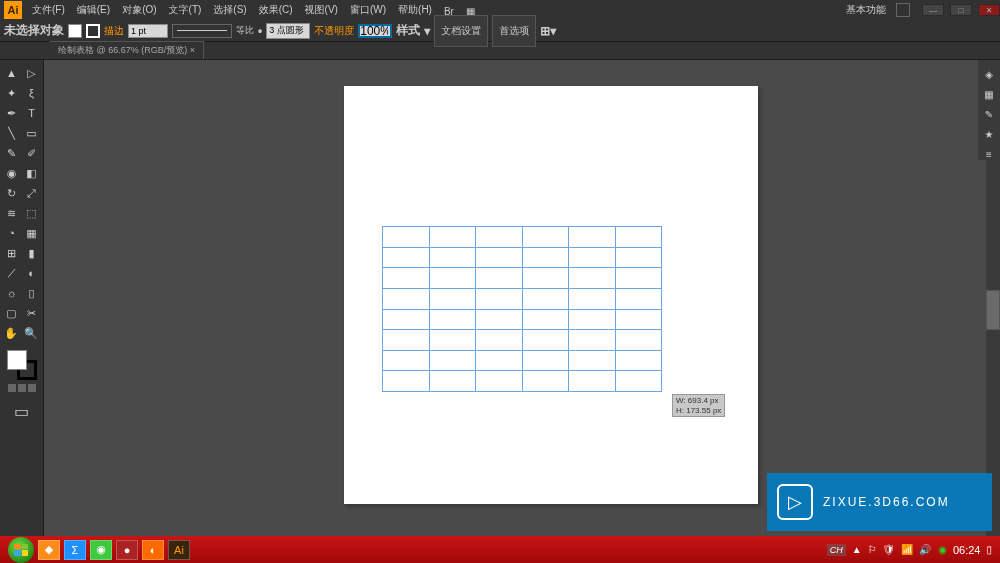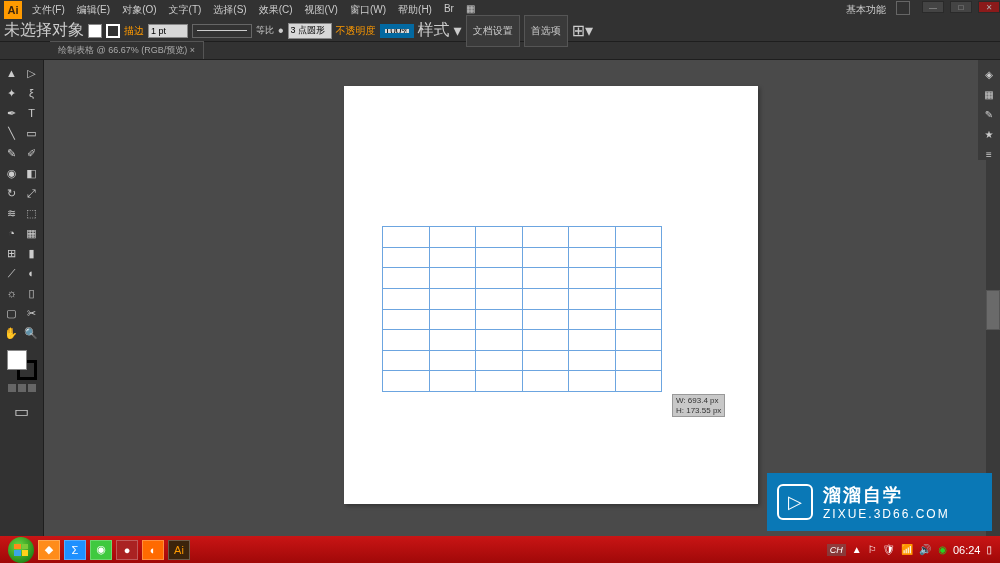--- a/index.html
+++ b/index.html
@@ -2,40 +2,40 @@
 <html><head>
 <meta charset="utf-8">
 <style>
 * { margin: 0; padding: 0; box-sizing: border-box; font-family: "Microsoft YaHei", sans-serif; }
 body { width: 1000px; height: 563px; background: #4a4a4a; overflow: hidden; position: relative; }
 
 
 .titlebar { height: 20px; background: #323232; display: flex; align-items: center; justify-content: space-between; }
 .titlebar-left { display: flex; align-items: center; }
 .ai-logo { width: 18px; height: 18px; background: #ff9a00; color: #3c240c; font-weight: bold; font-size: 11px; display: flex; align-items: center; justify-content: center; margin: 0 4px; }
-.menubar { display: flex; }
+.menubar { display: flex; align-items: flex-end; }
 .menu-item { color: #ccc; font-size: 10px; padding: 3px 6px; cursor: default; }
-.title-right { display: flex; align-items: flex-start; gap: 4px; }
+.title-right { display: flex; align-items: center; gap: 4px; }
 .layout-menu { color: #ccc; font-size: 10px; padding: 2px 6px; }
 .search-box { width: 14px; height: 14px; border: 1px solid #666; margin-right: 6px; }
 .win-ctrl { width: 22px; height: 12px; background: #444; margin-left: 2px; border: 1px solid #2a2a2a; display: flex; align-items: center; justify-content: center; color: #aaa; font-size: 8px; }
 .win-close { background: #8b1a1a; }
 
 
 .controlbar { height: 22px; background: #323232; border-bottom: 1px solid #1e1e1e; display: flex; align-items: center; padding: 0 4px; gap: 4px; }
-.ctrl-label { color: #ccc; font-size: 16px; }
+.ctrl-label { color: #ccc; font-size: 12px; font-weight: bold; }
 .fill-sw { width: 14px; height: 14px; background: #fff; border: 1px solid #888; }
 .stroke-sw { width: 14px; height: 14px; background: #323232; border: 2px solid #fff; border-style: double; }
 .orange-hl { color: #ff9a00; font-size: 10px; }
 .num-input { width: 40px; height: 14px; background: #d8d8d8; border: 1px solid #888; font-size: 9px; padding: 0 2px; }
 .stroke-preview { width: 60px; height: 14px; background: #323232; border: 1px solid #666; display: flex; align-items: center; justify-content: center; }
 .stroke-line { width: 50px; height: 1px; background: #ccc; }
 .stroke-style { color: #ccc; font-size: 9px; }
 .brush-in { width: 44px; height: 16px; background: #d8d8d8; border: 1px solid #888; font-size: 9px; padding-left: 2px; }
-.opacity-in { width: 34px; height: 14px; background: #d8d8d8; border: 5px solid #0369a1; font-size: 10px; text-align: right; padding-right: 2px; }
+.opacity-in { width: 34px; height: 14px; background: #d8d8d8; border: 2px solid #0369a1; font-size: 12px; text-align: right; padding-right: 2px; }
 .ctrl-btn { color: #ccc; font-size: 10px; padding: 8px 6px; background: #3a3a3a; border: 1px solid #555; }
 
 
 .tabbar { height: 18px; background: #323232; border-bottom: 1px solid #1e1e1e; display: flex; align-items: flex-end; padding-left: 50px; }
 .doctab { background: #323232; color: #aaa; font-size: 9px; padding: 2px 8px; border-top: 1px solid #555; border-right: 1px solid #555; }
 
 
 .main { display: flex; height: 480px; }
 .toolpanel { width: 44px; background: #323232; border-right: 1px solid #1e1e1e; display: flex; flex-direction: column; align-items: center; padding-top: 4px; }
 .toolrow { display: flex; gap: 2px; margin-bottom: 2px; }
@@ -306,21 +306,20 @@
   <div class="artb-sel">1</div>
   <div class="nav-btn">▶</div>
   <div class="nav-btn">⏭</div>
   <span class="tool-hint">矩形网格</span>
   <span style="margin-left:40px">▸</span>
 </div>
 
 <div class="watermark">
   <div class="wm-icon">▷</div>
   <div class="wm-text">
-    <div class="wm-cn">溜溜自学</div>
     <div class="wm-en">ZIXUE.3D66.COM</div>
   </div>
 </div>
 
 <div class="taskbar">
   <div class="task-left">
     <div class="start-orb">
       <div class="win-flag">
           <div class="wf wf1"></div>
           <div class="wf wf2"></div>

